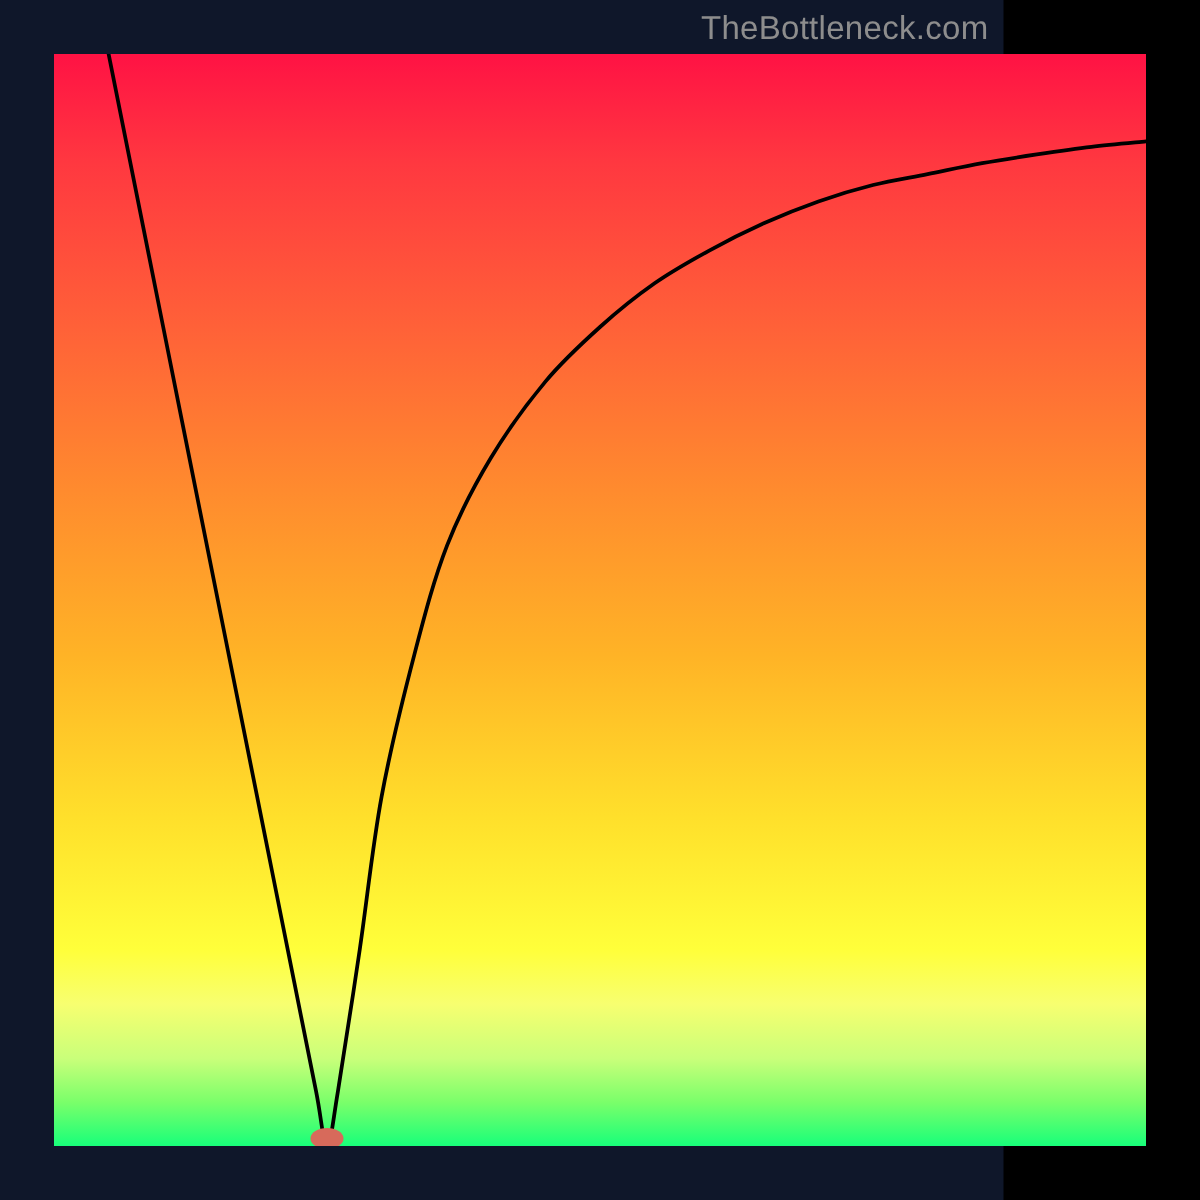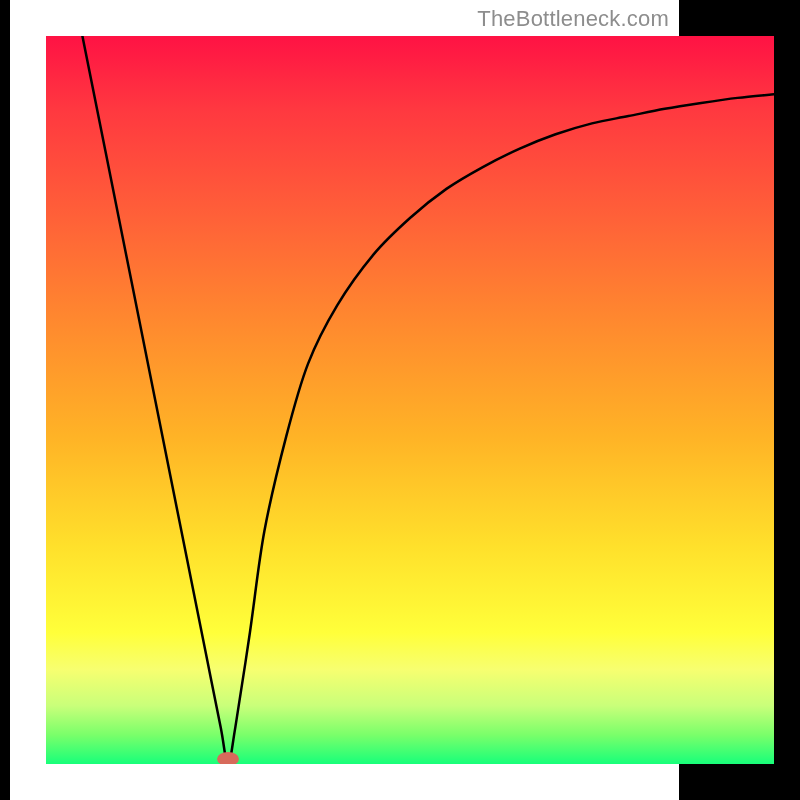--- a/index.html
+++ b/index.html
@@ -8,22 +8,21 @@
     width: 800px;
     height: 800px;
     overflow: hidden;
     background: #000;
     font-family: Arial, Helvetica, sans-serif;
   }
   .frame {
     position: relative;
     width: 669px;
     height: 800px;
-    background: #ffffff;
-    margin-left: 10px;
+    background: #0f172a;
   }
   .plot-area {
     position: absolute;
     left: 36px;
     top: 36px;
     width: 728px;
     height: 728px;
     
     background: linear-gradient(
       to bottom,

